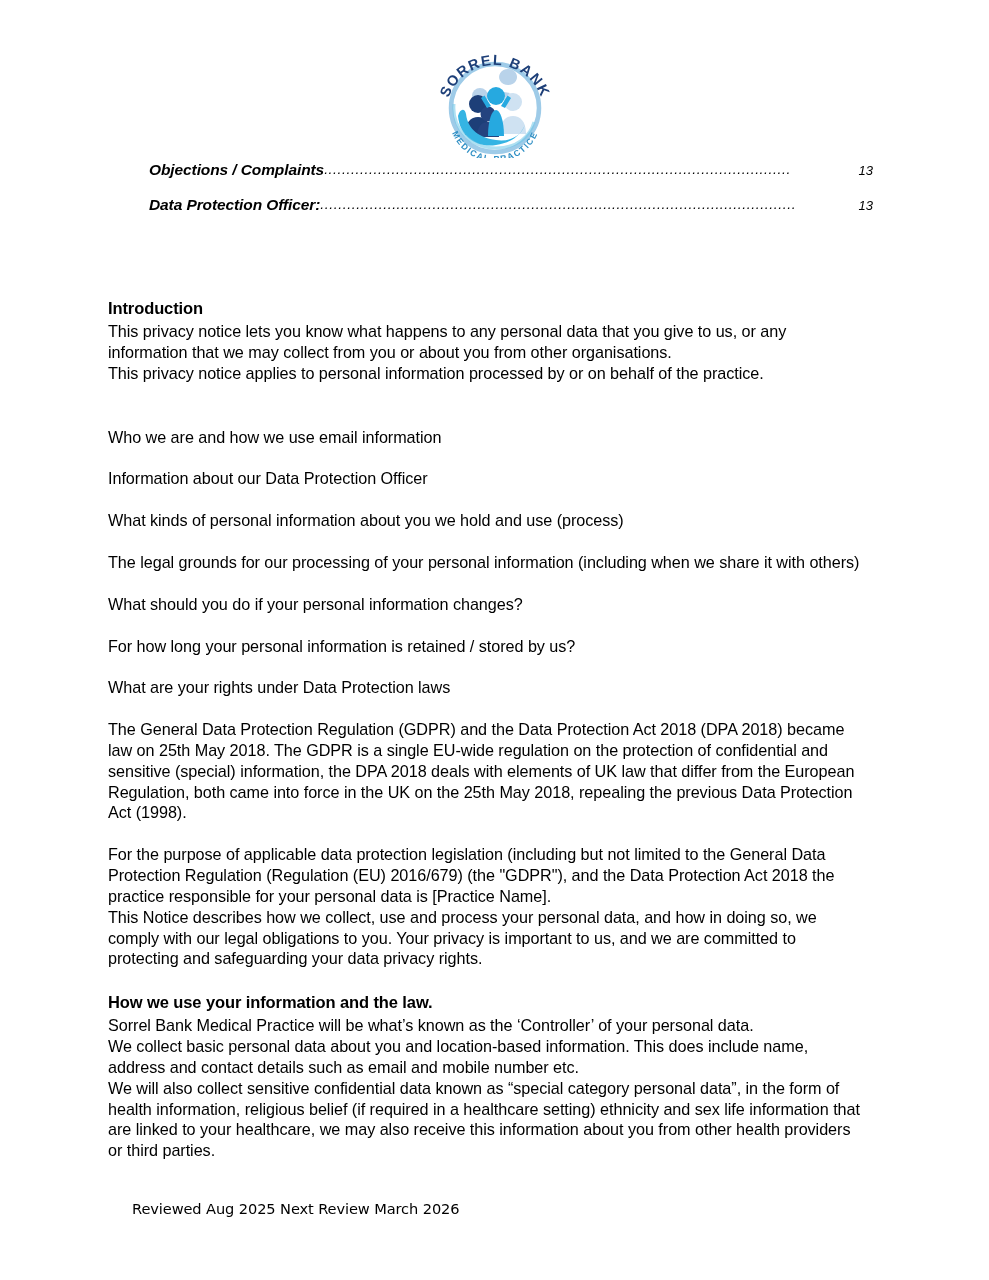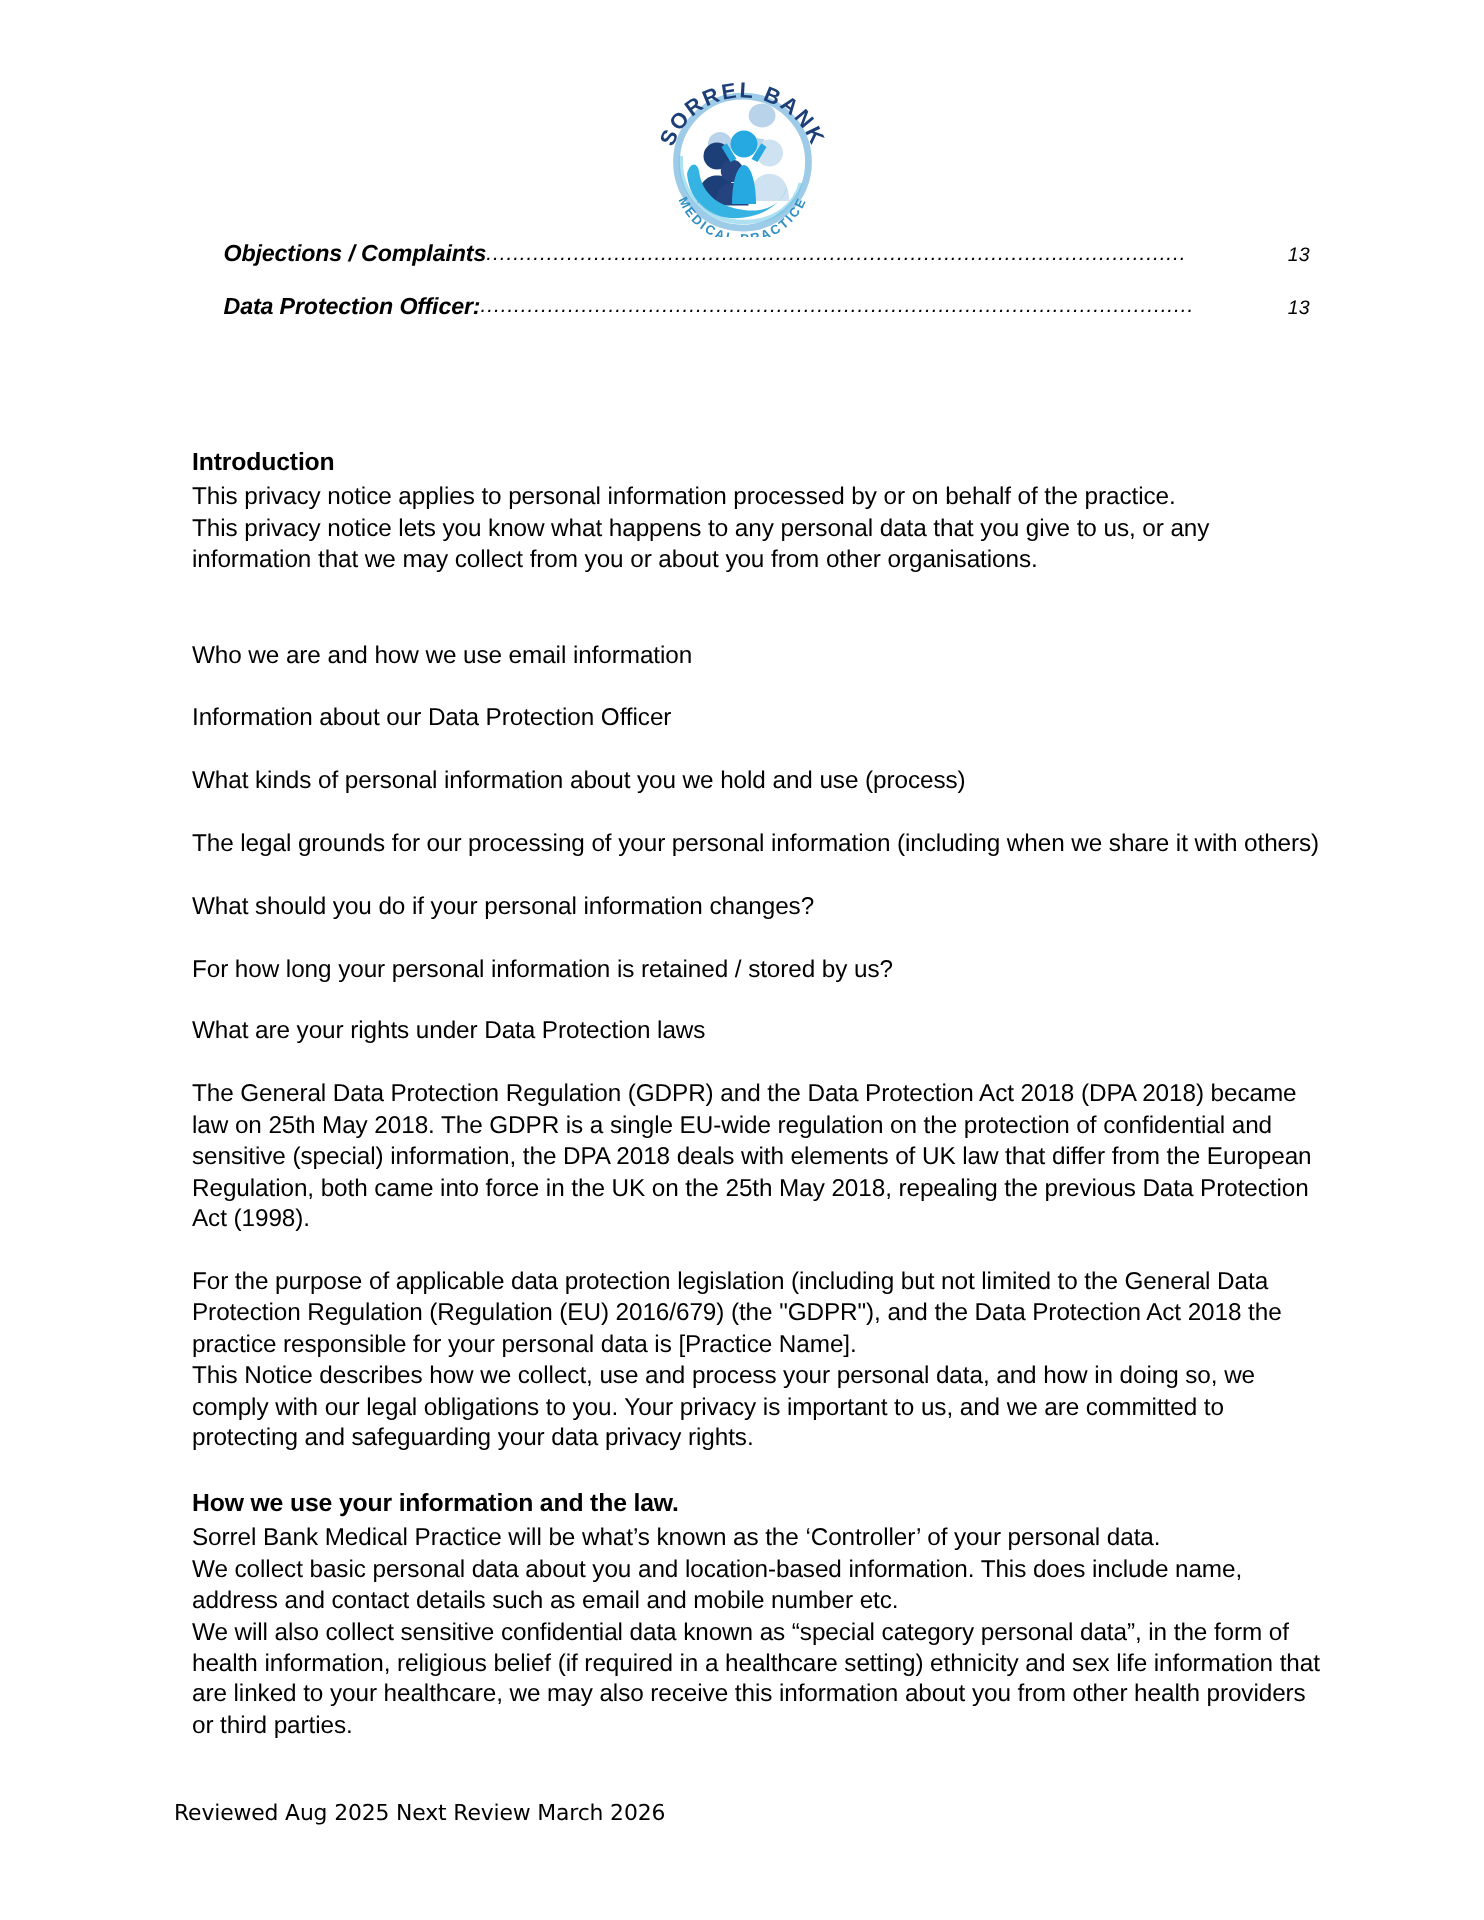--- a/index.html
+++ b/index.html
@@ -72,21 +72,21 @@
     flex: 0 0 auto;
     font-weight: normal;
     font-size: 13px;
     padding-left: 3px;
   }
 
   
   .body-area {
     position: absolute;
     top: 298px;
-    left: 128px;
+    left: 108px;
     width: 757px;
   }
   h2.heading {
     font-size: 16.5px;
     font-weight: bold;
     margin: 0 0 2px 0;
     line-height: 1.28;
     letter-spacing: -0.1px;
   }
   p.para {
@@ -97,21 +97,21 @@
     letter-spacing: -0.05px;
   }
   .gap-sm { height: 21px; }
   .gap-md { height: 22px; }
   .gap-lg { height: 23px; }
 
   
   .footer {
     position: absolute;
     top: 1200px;
-    left: 116px;
+    left: 132px;
     font-family: "DejaVu Sans", sans-serif;
     font-size: 14.6px;
     line-height: 1.2;
     color: #000;
     letter-spacing: -0.1px;
   }
 </style>
 </head>
 <body>
 
@@ -166,22 +166,22 @@
     <div class="toc-row">
       <span class="toc-label">Data Protection Officer:</span>
       <span class="toc-dots">..........................................................................................................</span>
       <span class="toc-page">13</span>
     </div>
   </div>
 
   <div class="body-area">
 
     <h2 class="heading">Introduction</h2>
+    <p class="para">This privacy notice lets you know what happens to any personal data that you give to us, or any information that we may collect from you or about you from other organisations.</p>
     <p class="para">This privacy notice applies to personal information processed by or on behalf of the practice.</p>
-    <p class="para">This privacy notice lets you know what happens to any personal data that you give to us, or any information that we may collect from you or about you from other organisations.</p>
 
     <div class="gap-md"></div>
 
     <div class="gap-sm"></div>
     <p class="para">Who we are and how we use email information</p>
 
     <div class="gap-sm"></div>
     <p class="para">Information about our Data Protection Officer</p>
 
     <div class="gap-sm"></div>

